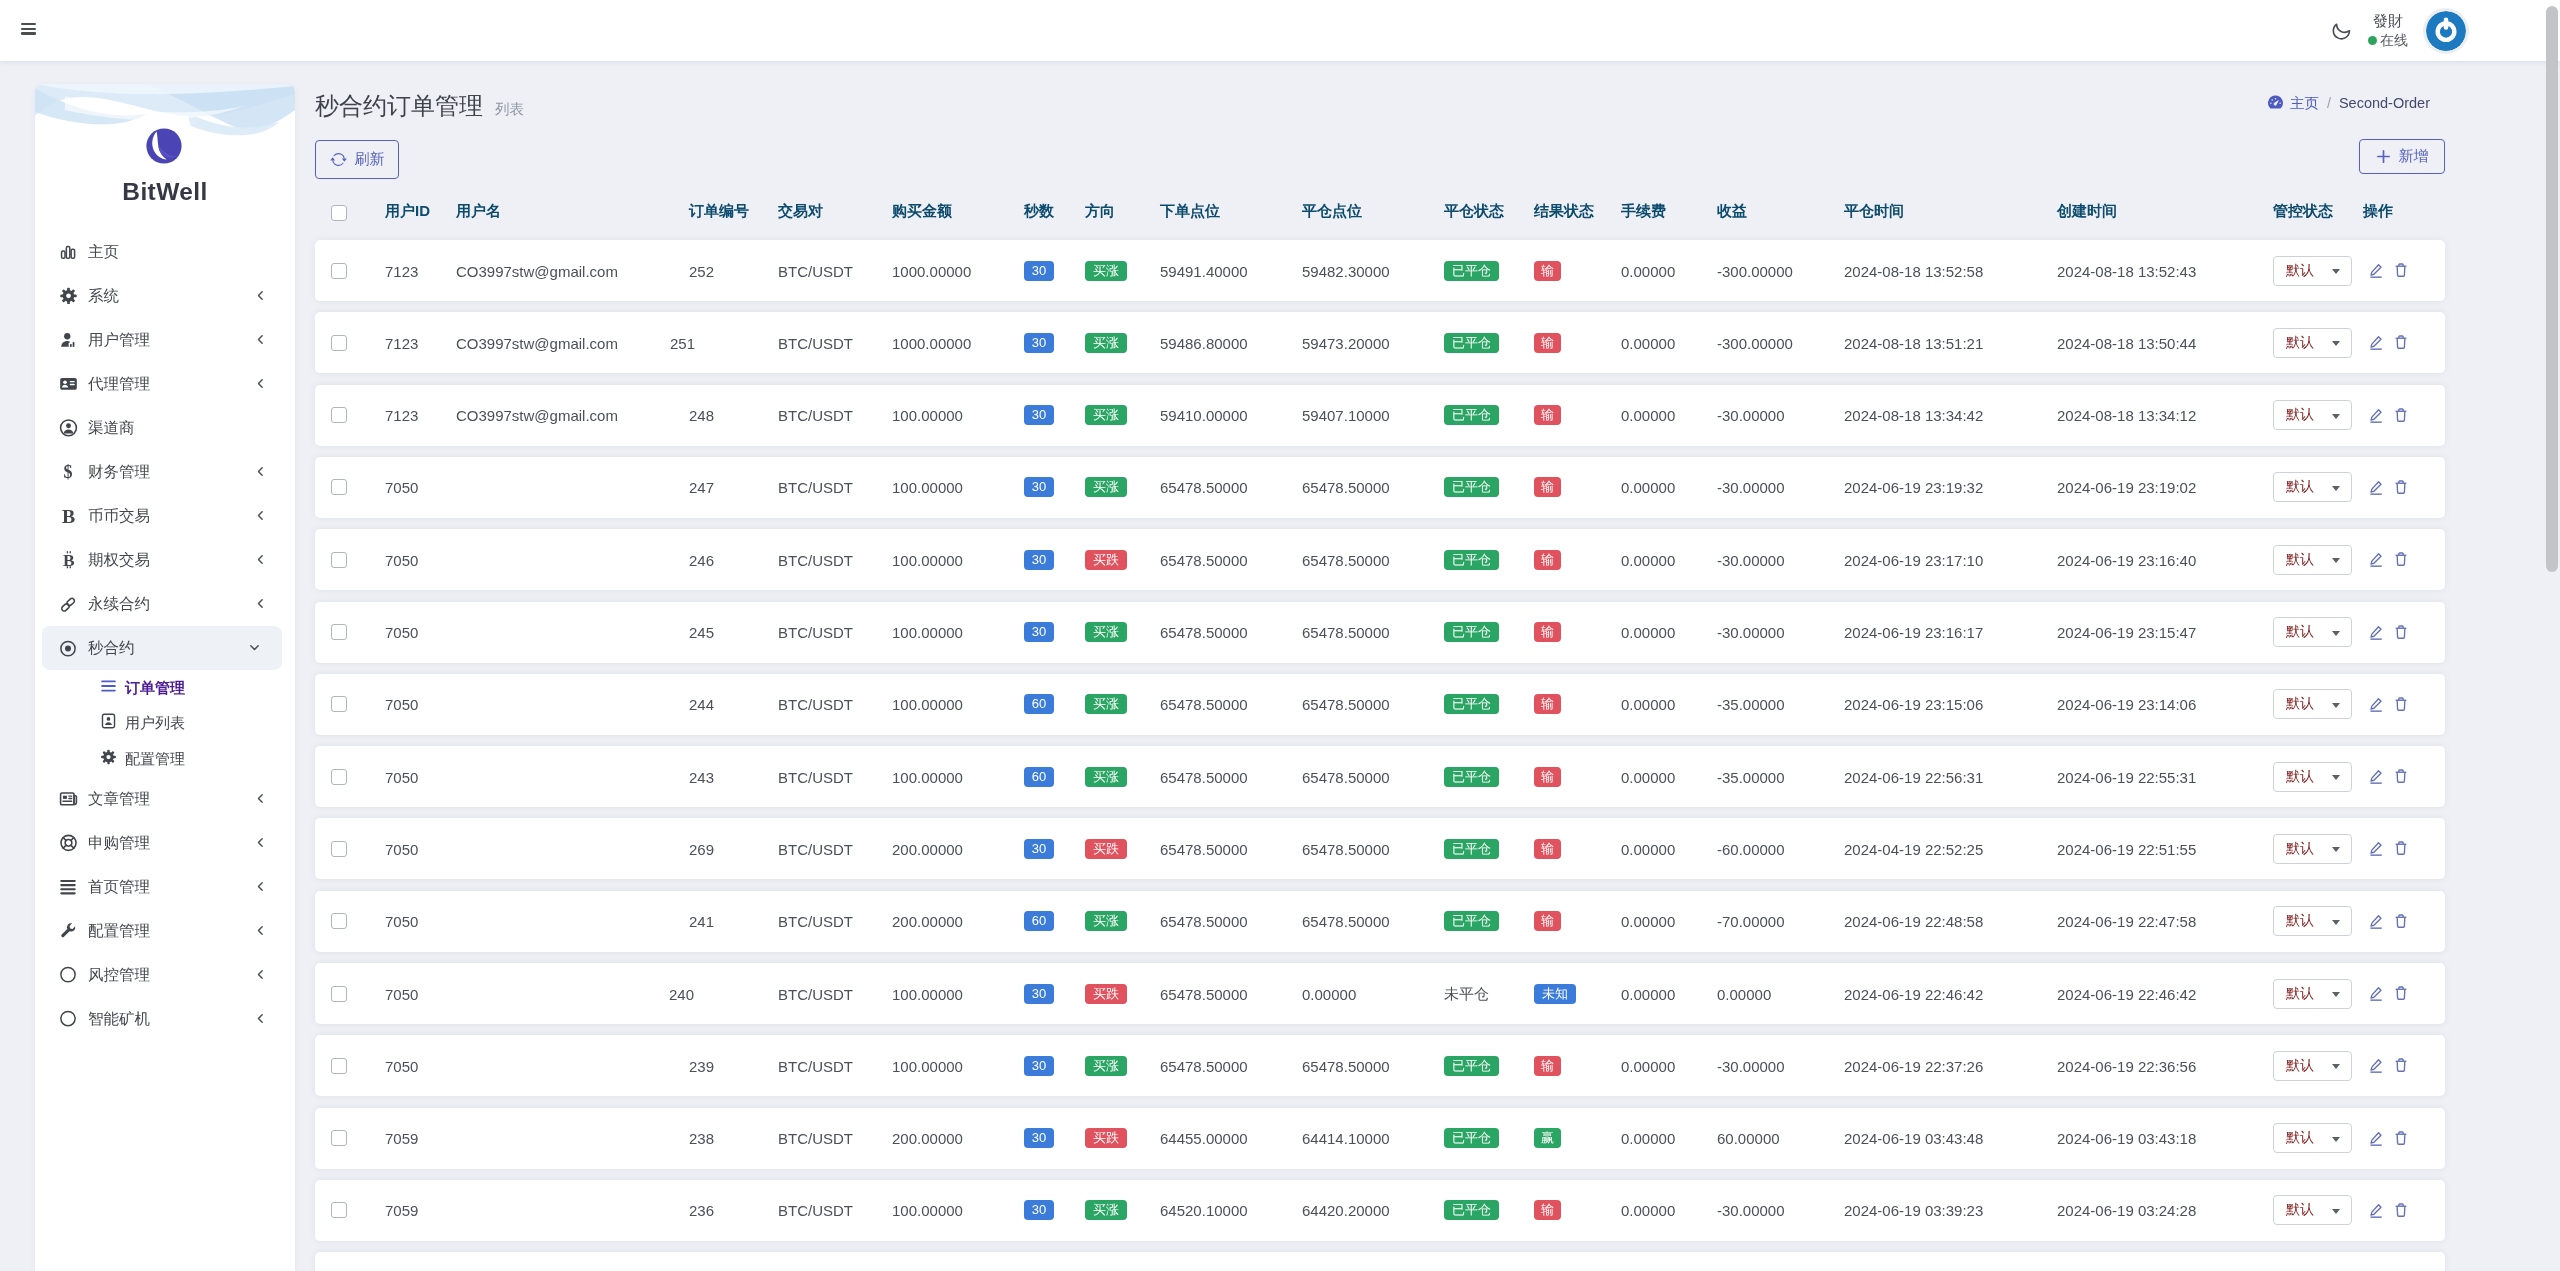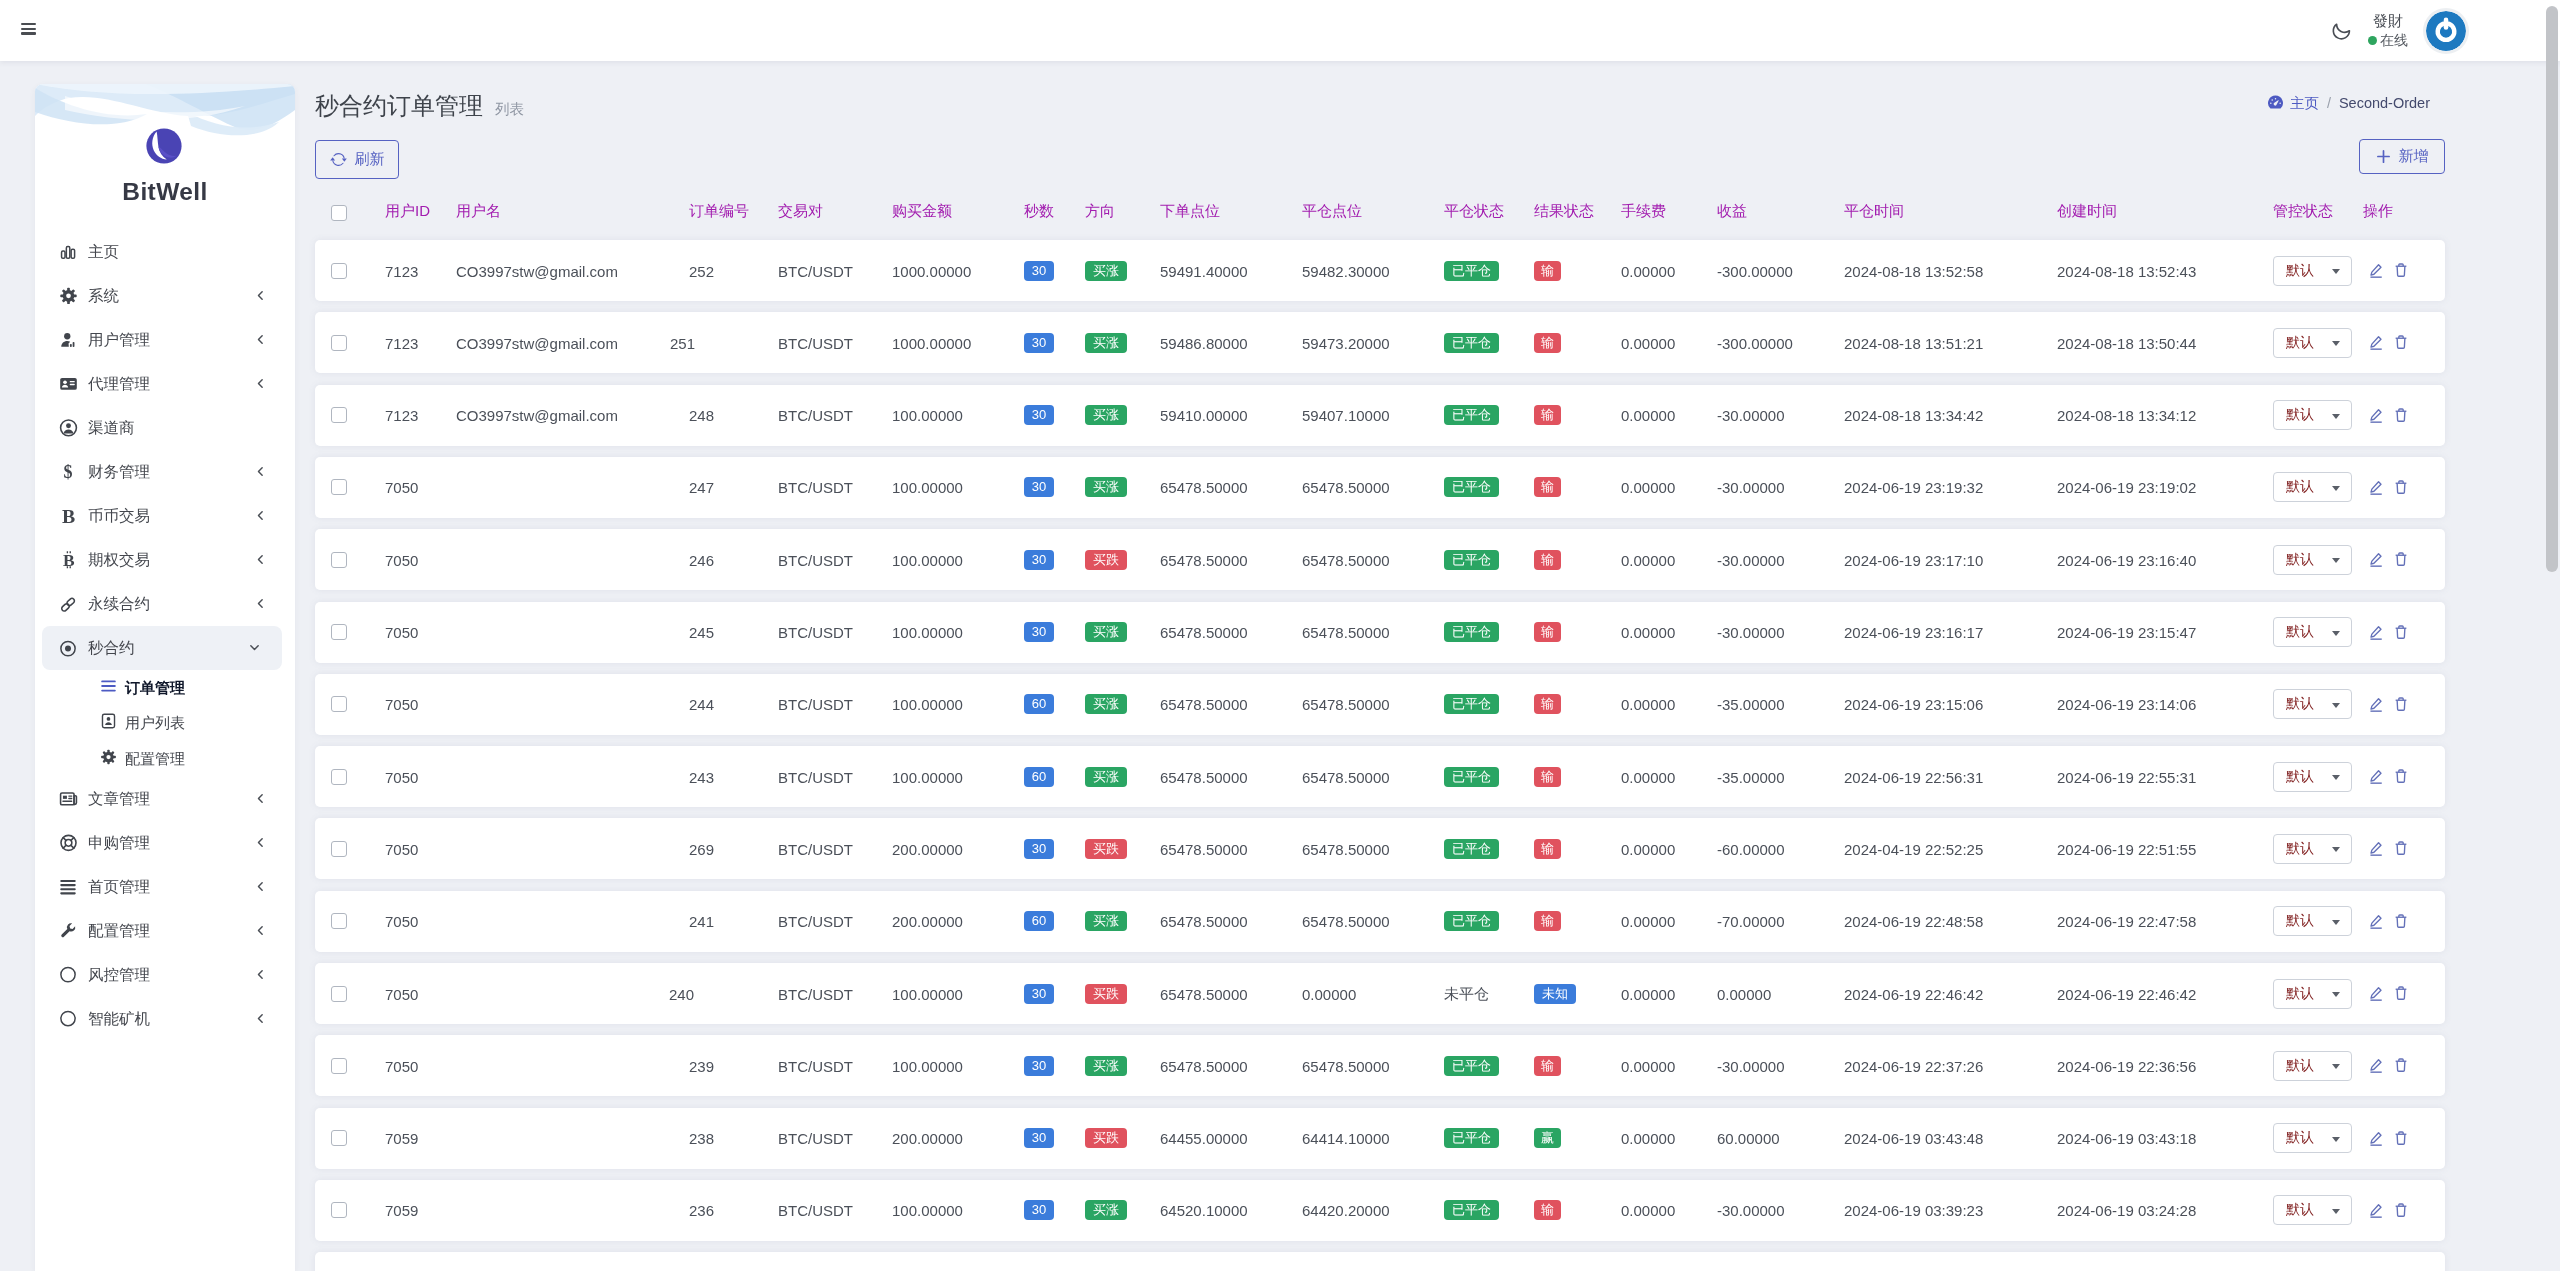--- a/index.html
+++ b/index.html
@@ -30,21 +30,21 @@
 .sico { position:absolute; left:65px; top:50%; transform:translateY(-50%); }
 .stxt { position:absolute; left:90px; top:50%; transform:translateY(-50%); font-size:15px; color:#43464d; }
 .title { position:absolute; left:315px; top:90px; font-size:24px; color:#3e434b; }
 .tsub { font-size:14.5px; color:#8f96a3; margin-left:12px; }
 .bcrumb { position:absolute; top:94px; right:130px; font-size:14.5px; color:#4d5ac2; }
 .bcrumb .sep { color:#9aa0ac; margin:0 8px; }
 .bcrumb .cur { color:#444a6d; }
 .btn { position:absolute; border:1px solid #5662c2; border-radius:4px; color:#5662c2; font-size:15px; display:flex; align-items:center; justify-content:center; gap:8px; }
 .refresh { left:315px; top:140px; width:84px; height:39px; }
 .add { left:2359px; top:139px; width:86px; height:35px; }
-.h { position:absolute; top:202px; font-size:15px; font-weight:normal; color:#a21caf; }
+.h { position:absolute; top:202px; font-size:15px; font-weight:bold; color:#0c4a6e; }
 .row { position:absolute; left:315px; width:2130px; height:61px; background:#fff; border-radius:5px; box-shadow:0 0 7px rgba(100,110,140,.10); }
 .c { position:absolute; top:50%; transform:translateY(-50%); font-size:15px; color:#4b5059; white-space:nowrap; }
 .cb { position:absolute; top:50%; margin-top:-8px; width:16px; height:16px; border:1.5px solid #b0b6c0; border-radius:3px; background:#fff; }
 .hcb { position:absolute; left:331px; top:205px; width:16px; height:16px; border:1.5px solid #b0b6c0; border-radius:3px; background:#fff; }
 .bdg { position:absolute; top:50%; transform:translateY(-50%); height:20px; line-height:20px; border-radius:4px; color:#fff; font-size:13px; text-align:center; }
 .sel { position:absolute; top:50%; transform:translateY(-50%); width:79px; height:30px; border:1px solid #cdd2da; border-radius:4px; background:#fff; }
 .selt { position:absolute; left:12px; top:50%; transform:translateY(-50%); font-size:14px; color:#7f1d1d; }
 .caret { position:absolute; right:11px; top:12.5px; width:0; height:0; border-left:4.5px solid transparent; border-right:4.5px solid transparent; border-top:5px solid #5a5f68; }
 .opi { position:absolute; top:50%; margin-top:-8.5px; }
 .sthumb { position:absolute; left:2546px; top:6px; width:12px; height:566px; background:#c2c4c8; border-radius:6px; }
@@ -170,21 +170,21 @@
         <span class="mtxt">秒合约</span>
         <span class="mchev"><svg width="11" height="11" viewBox="0 0 12 12" fill="none" stroke="#4a4e55" stroke-width="1.6" stroke-linecap="round" stroke-linejoin="round">
             <path d="M2 4.2 L6 8.2 L10 4.2"></path>
           </svg></span>
       </div>
       <div class="smenu">
 <div class="smi">
           <span class="sico"><svg width="17" height="17" viewBox="0 0 24 24" stroke="#4d5bc3" stroke-width="2.6" stroke-linecap="round">
               <path d="M3 5.5h18M3 12h18M3 18.5h18"></path>
             </svg></span>
-          <span class="stxt" style="color:#0f172a;font-weight:bold">订单管理</span>
+          <span class="stxt" style="color:#4c1d95;font-weight:bold">订单管理</span>
         </div>
 <div class="smi">
           <span class="sico"><svg width="17" height="17" viewBox="0 0 24 24" fill="none" stroke="#41454c" stroke-width="2">
               <rect x="3.5" y="2.5" width="17" height="19" rx="2.5"></rect>
               <circle cx="12" cy="9" r="2.6" fill="#41454c" stroke="none"></circle>
               <path d="M7.2 17.5c.5-2.4 2.4-3.8 4.8-3.8s4.3 1.4 4.8 3.8" fill="#41454c" stroke="none"></path>
             </svg></span>
           <span class="stxt">用户列表</span>
         </div>
 <div class="smi">

